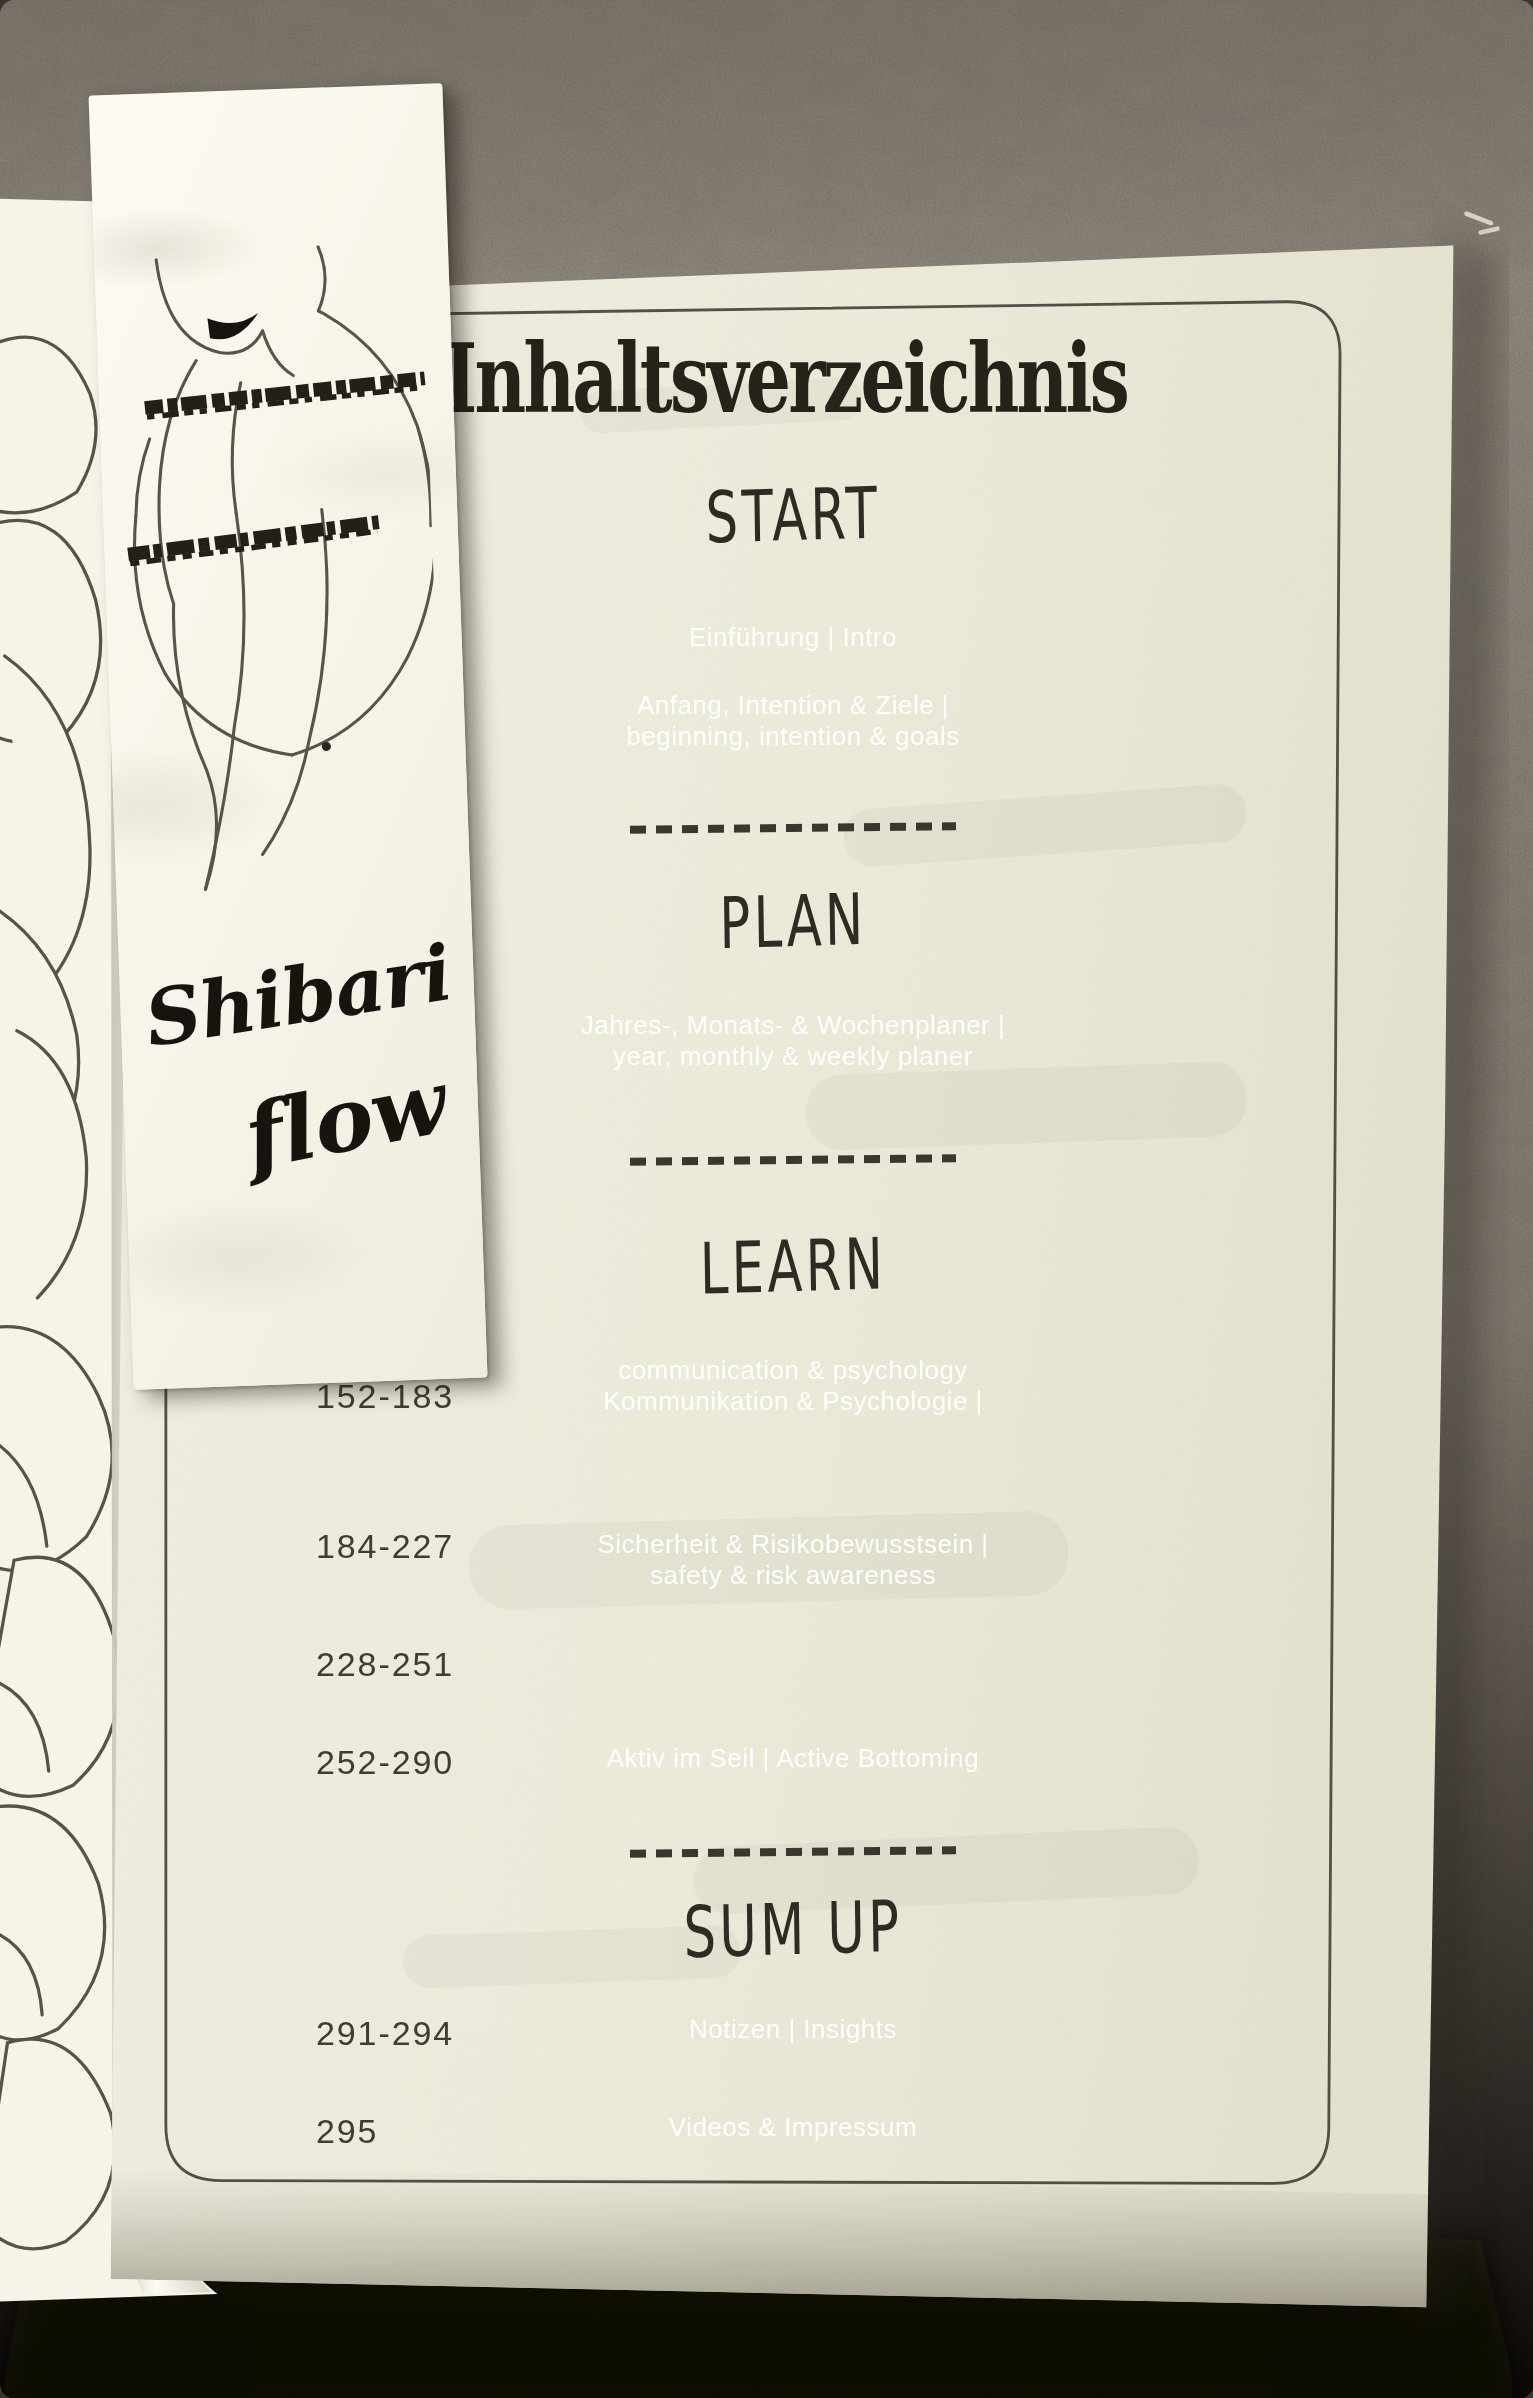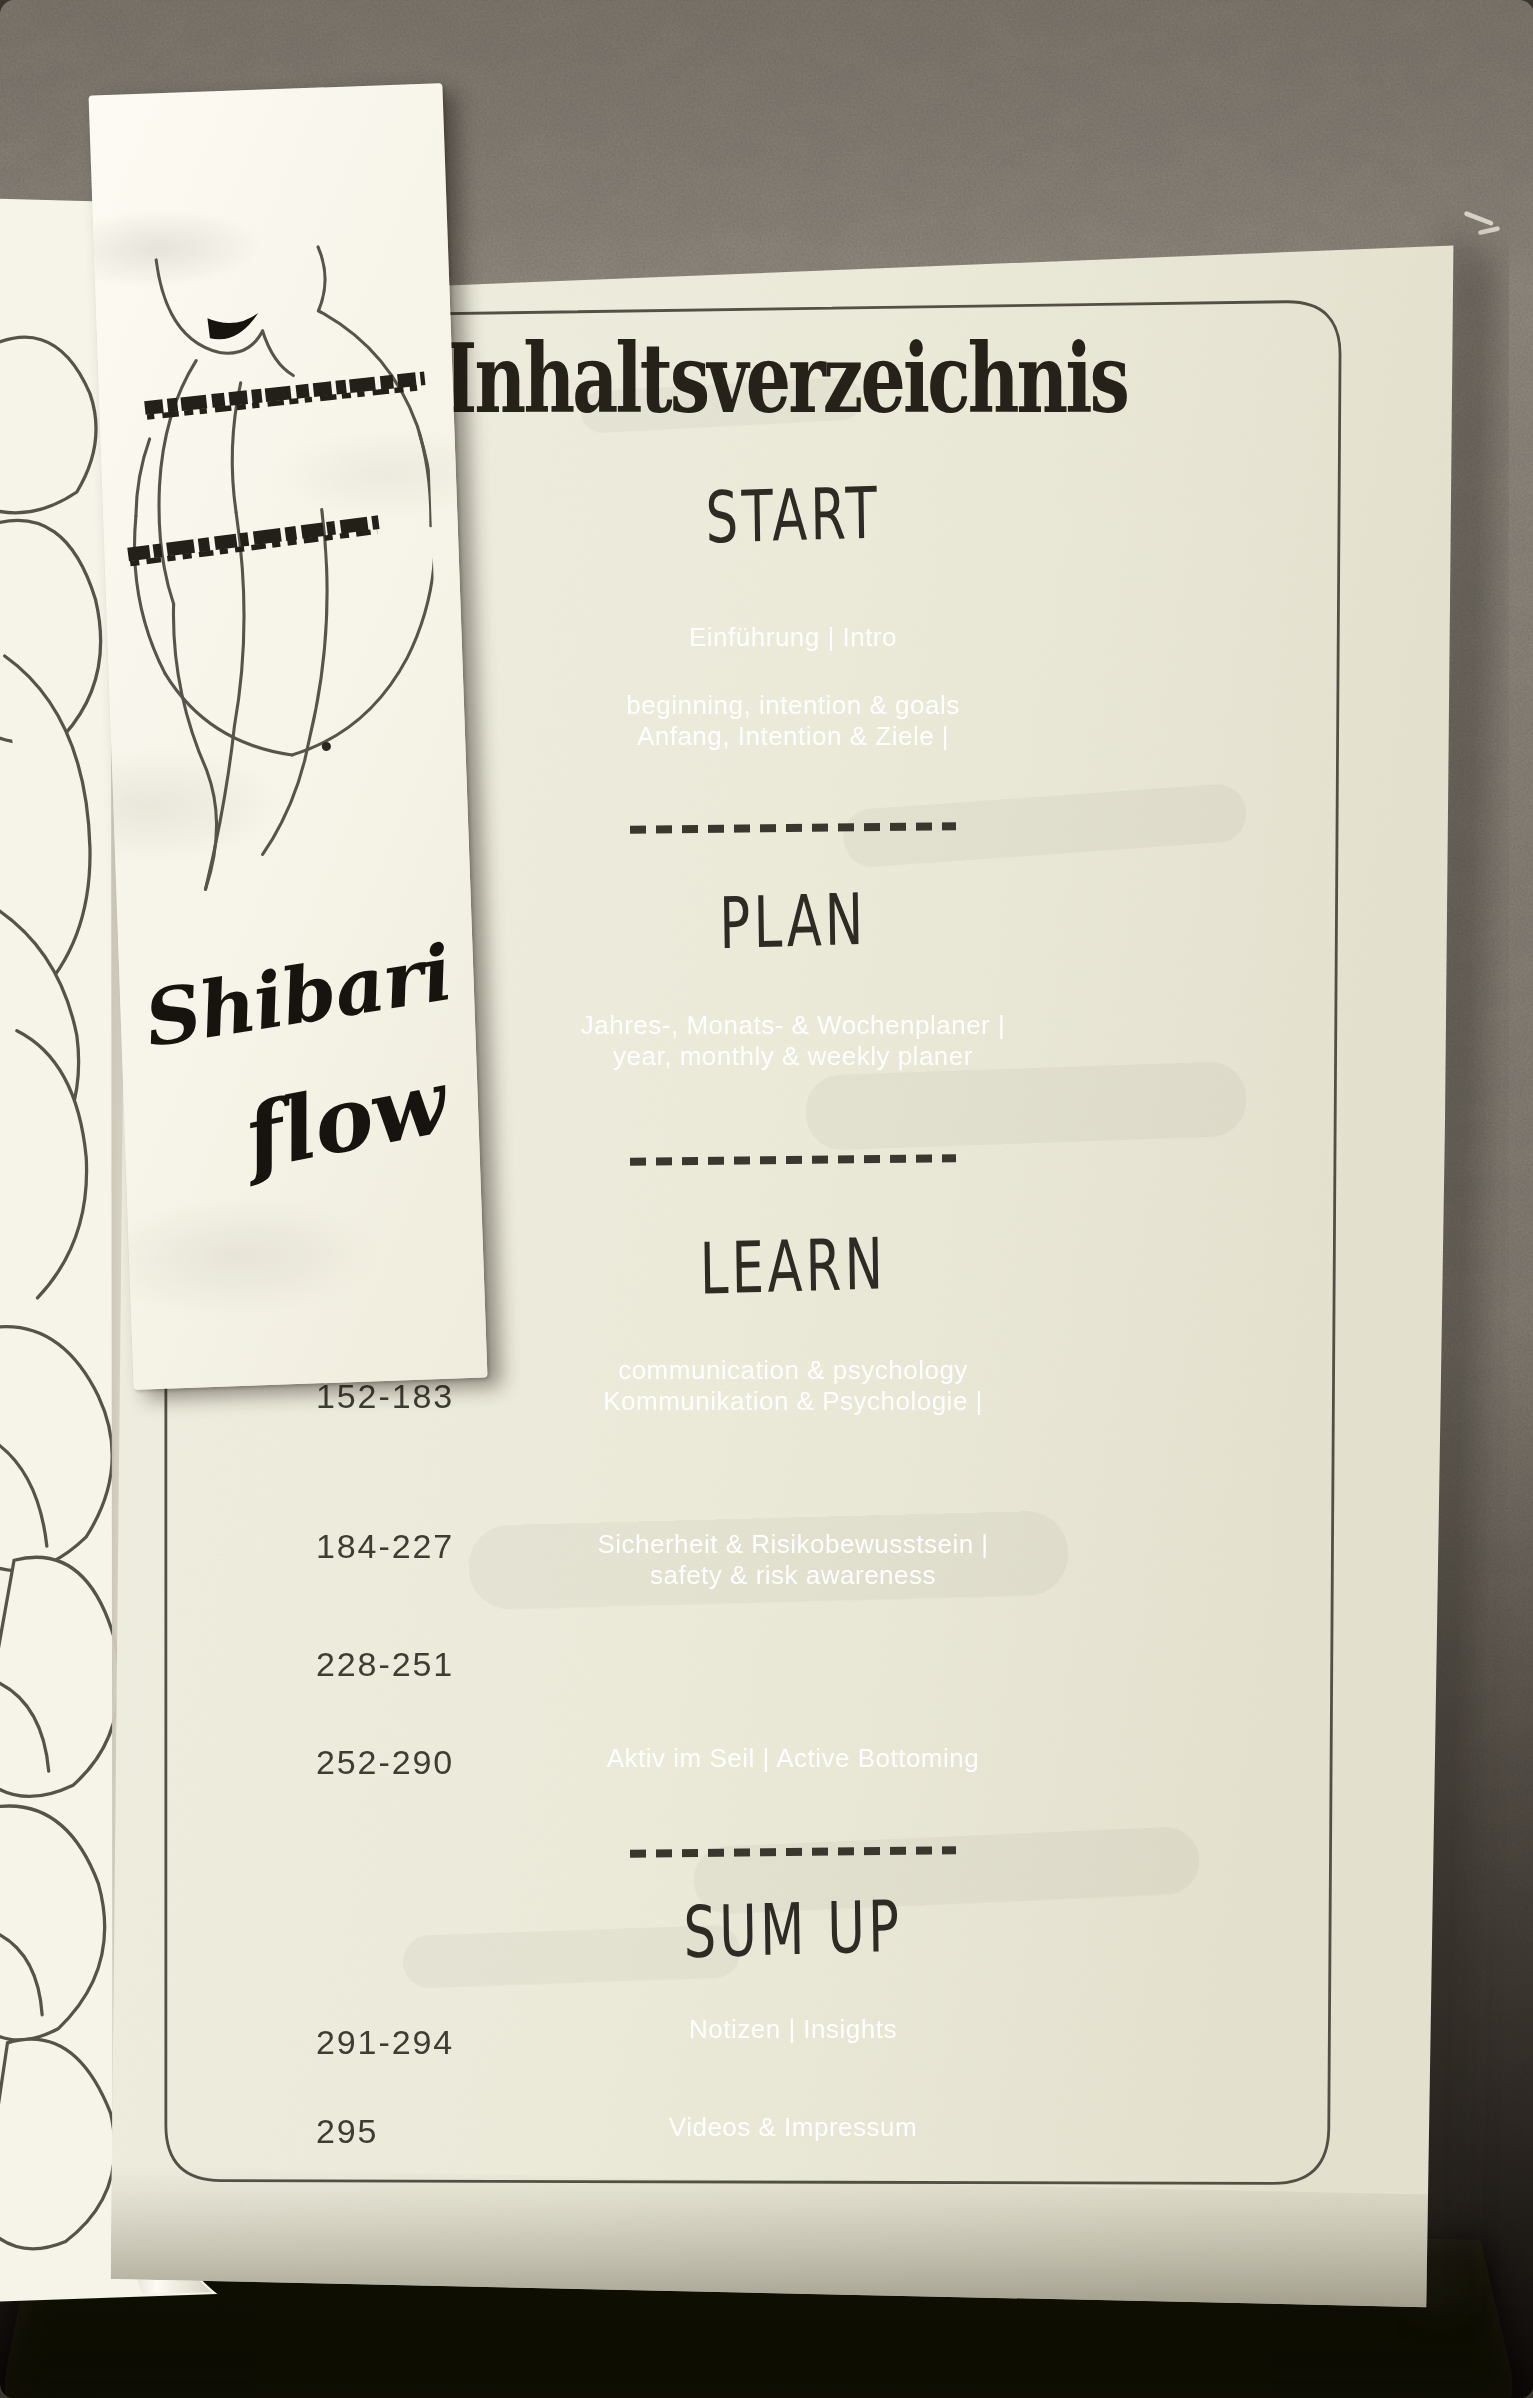--- a/index.html
+++ b/index.html
@@ -16,21 +16,21 @@
     font-family:"DejaVu Sans",sans-serif;font-weight:400;font-size:71px;line-height:1;
     color:#2e2b24;letter-spacing:4.7px;transform:scaleX(.72) rotate(-1.2deg);}
   #h-start{top:480px;} #h-plan{top:886px;} #h-learn{top:1231px;} #h-sumup{top:1894px;}
   .lbl{left:418px;width:750px;text-align:center;
     font-size:26px;line-height:1.18;color:#ffffff;letter-spacing:0.5px;}
   #r-einf{top:622px;} #r-anfang{top:690px;} #r-jahres{top:1010px;}
   #r1{top:1355px;} #r2{top:1505px;margin-top:24px;} #r3{top:1645px;} #r4{top:1743px;}
   #r5{top:2014px;} #r6{top:2112px;}
   .pages{left:316px;font-size:34px;line-height:1;letter-spacing:1.9px;color:#3f3c34;}
   #p1{top:1379px;} #p2{top:1529px;} #p3{top:1647px;} #p4{top:1745px;}
-  #p5{top:2016px;margin-top:9px;} #p6{top:2114px;}
+  #p5{top:2016px;} #p6{top:2114px;}
   .dash{left:630px;width:326px;height:7.5px;transform:rotate(-.6deg);
     background:repeating-linear-gradient(90deg,#3a372e 0 16px,transparent 16px 26px);}
   #dash1{top:824px;} #dash2{top:1156px;} #dash3{top:1848px;}
 
   
   #bookmark{position:absolute;left:111px;top:89px;width:354px;height:1295px;z-index:5;
     background:linear-gradient(115deg,#fcfaf2 0%,#f6f4e8 55%,#efecdd 100%);
     border-radius:3.7px;transform:rotate(-2deg);transform-origin:50% 50%;
     box-shadow:13px 9.4px 20.6px rgba(28,22,16,.45), 1.9px 1.9px 3.7px rgba(40,34,26,.25);}
   #bookmark .smudge{position:absolute;left:0;top:0;right:0;bottom:0;border-radius:3.7px;
@@ -147,22 +147,22 @@
     </g>
   </svg>
 
   <div class="txt page-title">Inhaltsverzeichnis</div>
 
   <div class="txt sec-heading" id="h-start">START</div>
   <div class="txt lbl" id="r-einf">
     <div>Einführung | Intro</div>
   </div>
   <div class="txt lbl" id="r-anfang">
+    <div>Anfang, Intention &amp; Ziele |</div>
     <div>beginning, intention &amp; goals</div>
-    <div>Anfang, Intention &amp; Ziele |</div>
   </div>
   <div class="txt dash" id="dash1"></div>
 
   <div class="txt sec-heading" id="h-plan">PLAN</div>
   <div class="txt lbl" id="r-jahres">
     <div>Jahres-, Monats- &amp; Wochenplaner |</div>
     <div>year, monthly &amp; weekly planer</div>
   </div>
   <div class="txt dash" id="dash2"></div>
 

